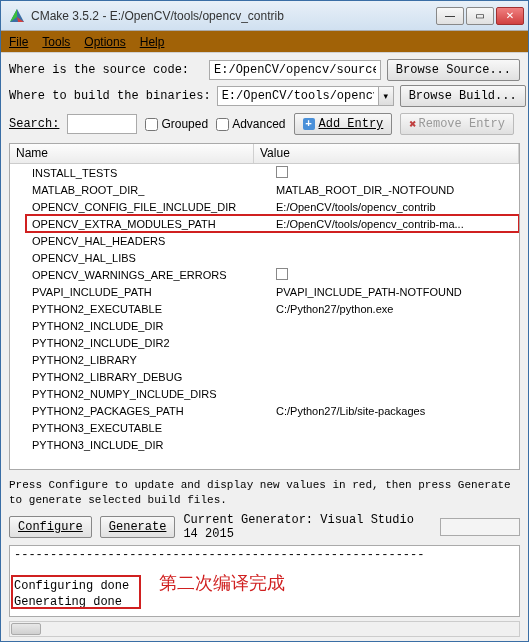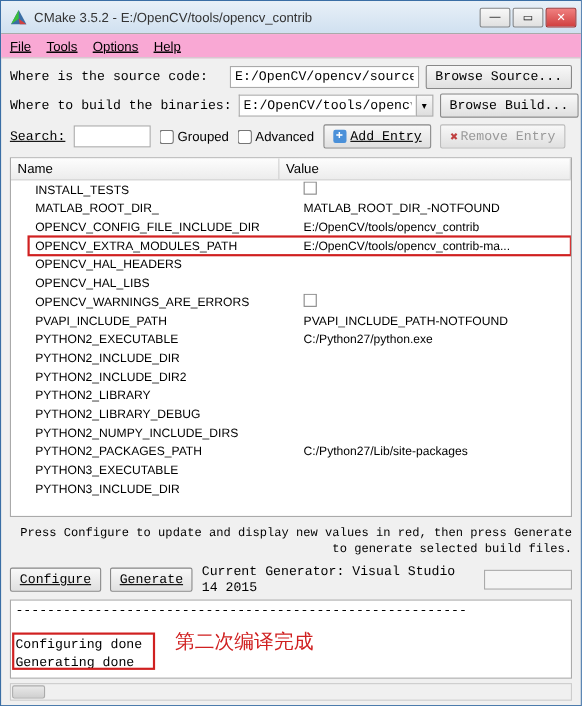--- a/index.html
+++ b/index.html
@@ -6,21 +6,21 @@
 body { font-family: "Segoe UI", Tahoma, sans-serif; font-size: 12px; background: #fff; width: 529px; height: 642px; overflow: hidden; }
 .window { width: 529px; height: 642px; border: 1px solid #3a6ea5; background: #f0f0f0; display: flex; flex-direction: column; }
 .titlebar { height: 30px; background: linear-gradient(#e8f0f8, #d0e0f0); display: flex; align-items: center; padding: 0 4px 0 8px; border-bottom: 1px solid #aaa; }
 .titlebar-icon { width: 16px; height: 16px; margin-right: 6px; }
 .titlebar-icon svg { width: 100%; height: 100%; }
 .titlebar-text { flex: 1; font-size: 12px; color: #333; }
 .win-btns { display: flex; gap: 2px; }
 .win-btn { width: 28px; height: 18px; border: 1px solid #888; background: linear-gradient(#f8f8f8,#e0e0e0); border-radius: 2px; display: flex; align-items: center; justify-content: center; cursor: pointer; font-size: 10px; }
 .win-btn.close { background: linear-gradient(#f08080,#d04040); color: #fff; border-color: #a03030; }
 .win-btn.max { }
-.menubar { height: 22px; background: #f9a8d4; display: flex; align-items: center; padding: 0 8px; gap: 14px; border-bottom: 1px solid #d0d0d0; text-decoration: underline; }
+.menubar { height: 22px; background: #a16207; display: flex; align-items: center; padding: 0 8px; gap: 14px; border-bottom: 1px solid #d0d0d0; }
 .menu-item { text-decoration: underline; cursor: pointer; font-size: 12px; }
 .content { flex: 1; padding: 6px 8px 4px 8px; display: flex; flex-direction: column; gap: 4px; overflow: hidden; }
 .row { display: flex; align-items: center; gap: 6px; }
 .row-label { font-family: "Courier New", monospace; font-size: 12px; white-space: nowrap; }
 .path-input { flex: 1; height: 20px; border: 1px solid #aaa; background: #fff; padding: 0 4px; font-family: "Courier New", monospace; font-size: 12px; }
 .combo { flex: 1; display: flex; }
 .combo .path-input { flex: 1; border-right: none; }
 .combo-arrow { width: 16px; height: 20px; border: 1px solid #aaa; background: linear-gradient(#f8f8f8,#ddd); display: flex; align-items: center; justify-content: center; font-size: 9px; cursor: pointer; }
 .btn { height: 22px; padding: 0 8px; border: 1px solid #888; background: linear-gradient(#f8f8f8,#e0e0e0); cursor: pointer; font-family: "Courier New", monospace; font-size: 12px; border-radius: 2px; display: inline-flex; align-items: center; white-space: nowrap; }
 .btn.disabled { color: #999; border-color: #bbb; cursor: default; }
@@ -37,21 +37,21 @@
 .th { padding: 2px 6px; font-size: 12px; border-right: 1px solid #d0d0d0; }
 .th.name { width: 244px; }
 .th.value { flex: 1; }
 .table-body { flex: 1; overflow-y: auto; overflow-x: hidden; padding-left: 16px; }
 .tr { display: flex; height: 17px; align-items: center; font-size: 11px; }
 .tr.highlight { outline: 2px solid #d02020; outline-offset: -1px; }
 .td { padding: 0 6px; white-space: nowrap; overflow: hidden; text-overflow: ellipsis; }
 .td.name { width: 244px; }
 .td.value { flex: 1; }
 .mini-chk { width: 12px; height: 12px; border: 1px solid #888; display: inline-block; background: #fff; }
-.hint { font-family: "Courier New", monospace; font-size: 11px; text-align: right; padding: 4px 0 2px 0; line-height: 1.3; }
+.hint { font-family: "Courier New", monospace; font-size: 11px; text-align: left; padding: 4px 0 2px 0; line-height: 1.3; }
 .bottom-row { display: flex; align-items: center; gap: 8px; }
 .gen-label { font-family: "Courier New", monospace; font-size: 12px; flex: 1; }
 .progress { width: 80px; height: 18px; border: 1px solid #aaa; background: #f4f4f4; }
 .output { border: 1px solid #aaa; background: #fff; height: 72px; font-family: "Courier New", monospace; font-size: 12px; padding: 2px 4px; overflow: hidden; white-space: pre; line-height: 1.3; }
 .output-box { position: relative; }
 .annot-box { position: absolute; border: 2px solid #d02020; }
 .annot-text { position: absolute; color: #d02020; font-size: 18px; font-family: "Microsoft YaHei", sans-serif; }
 .scroll-stub { height: 16px; background: #f0f0f0; border: 1px solid #ccc; display: flex; }
 .scroll-thumb { width: 30px; background: linear-gradient(#e8e8e8,#d0d0d0); border: 1px solid #aaa; margin: 1px; border-radius: 2px; }
 </style>

